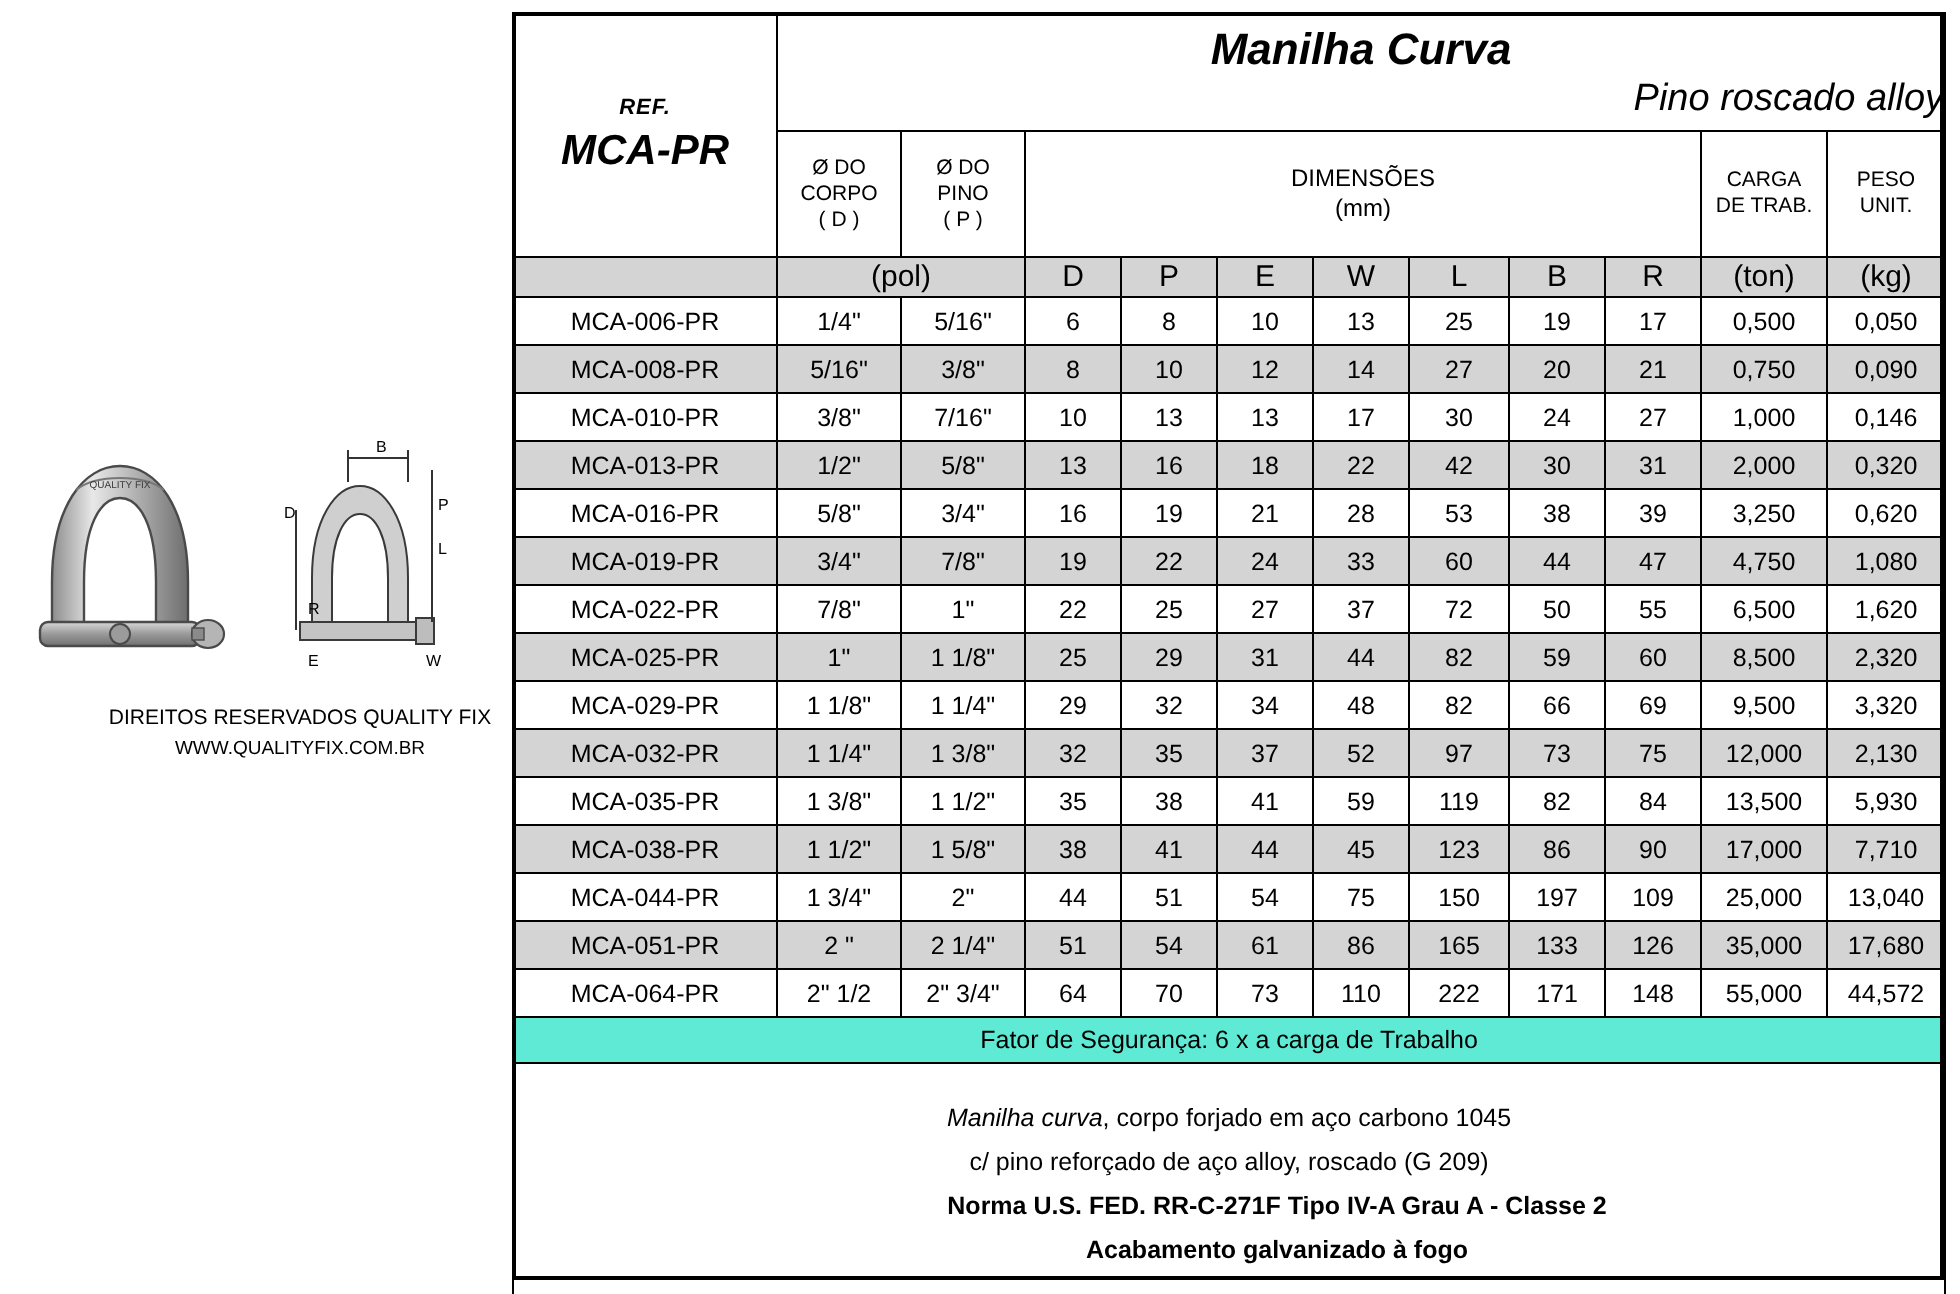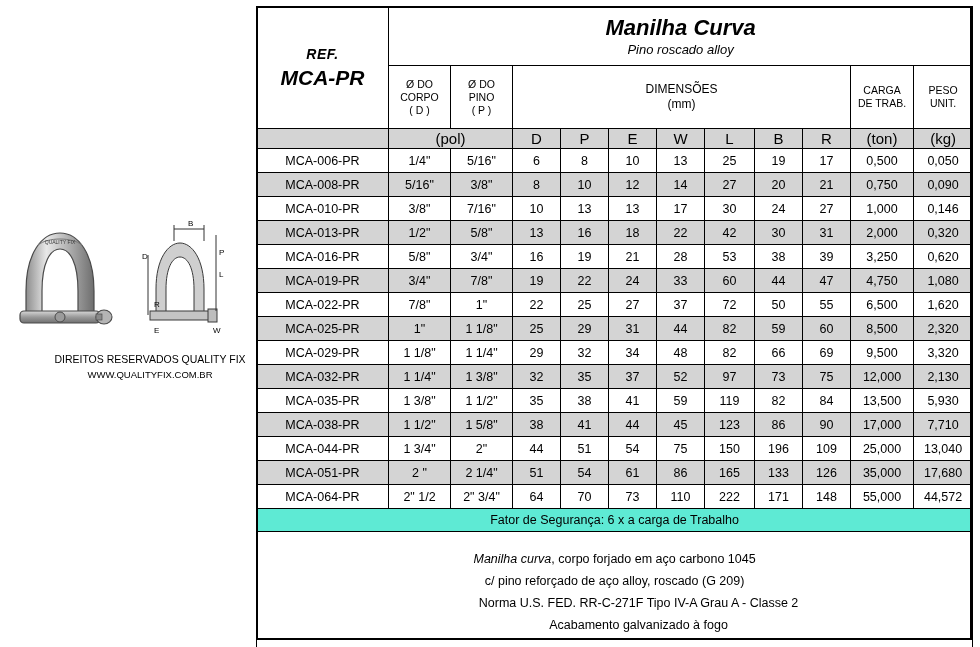--- a/index.html
+++ b/index.html
@@ -70,40 +70,41 @@
     border: 2px solid #000;
     box-sizing: border-box;
     pointer-events: none;
   }
 
   
   .ref-cell {
     width: 132px;
   }
   .ref-label {
-    font-size: 14px;
+    font-size: 11px;
     font-style: italic;
     font-weight: bold;
     letter-spacing: .5px;
   }
   .ref-code {
     font-size: 21px;
     font-style: italic;
     font-weight: bold;
     margin-top: 4px;
   }
   .title-main {
     font-size: 22px;
     font-style: italic;
     font-weight: bold;
   }
   .title-sub {
-    font-size: 13px;
+    font-size: 19px;
     font-style: italic;
     margin-top: 1px;
+    text-align: right;
   }
   .hdr-small {
     font-size: 10.5px;
     font-weight: bold;
     line-height: 13px;
   }
   .hdr-mid {
     font-size: 12px;
     font-weight: bold;
     line-height: 15px;
@@ -123,21 +124,21 @@
     background: #5eead4;
     font-size: 12.5px;
     height: 22px;
   }
   .notes-cell {
     height: 120px;
     font-size: 12.5px;
     line-height: 22px;
   }
   .note-italic { font-style: italic; }
-  .note-bold { font-weight: normal; padding-left: 48px; }
+  .note-bold { font-weight: bold; padding-left: 48px; }
 </style>
 </head>
 <body>
 
 <div id="left-panel">
 
   <svg id="shackle-art" viewBox="0 0 240 120">
     <defs>
       <linearGradient id="metal" x1="0" y1="0" x2="1" y2="0">
         <stop offset="0%" stop-color="#8d8d8d"></stop>
@@ -427,21 +428,21 @@
     </tr>
     <tr class="data-row">
       <td class="row-ref">MCA-044-PR</td>
       <td>1 3/4"</td>
       <td>2"</td>
       <td>44</td>
       <td>51</td>
       <td>54</td>
       <td>75</td>
       <td>150</td>
-      <td>196</td>
+      <td>197</td>
       <td>109</td>
       <td>25,000</td>
       <td>13,040</td>
     </tr>
     <tr class="data-row shaded">
       <td class="row-ref shaded">MCA-051-PR</td>
       <td class="shaded">2 "</td>
       <td class="shaded">2 1/4"</td>
       <td class="shaded">51</td>
       <td class="shaded">54</td>

